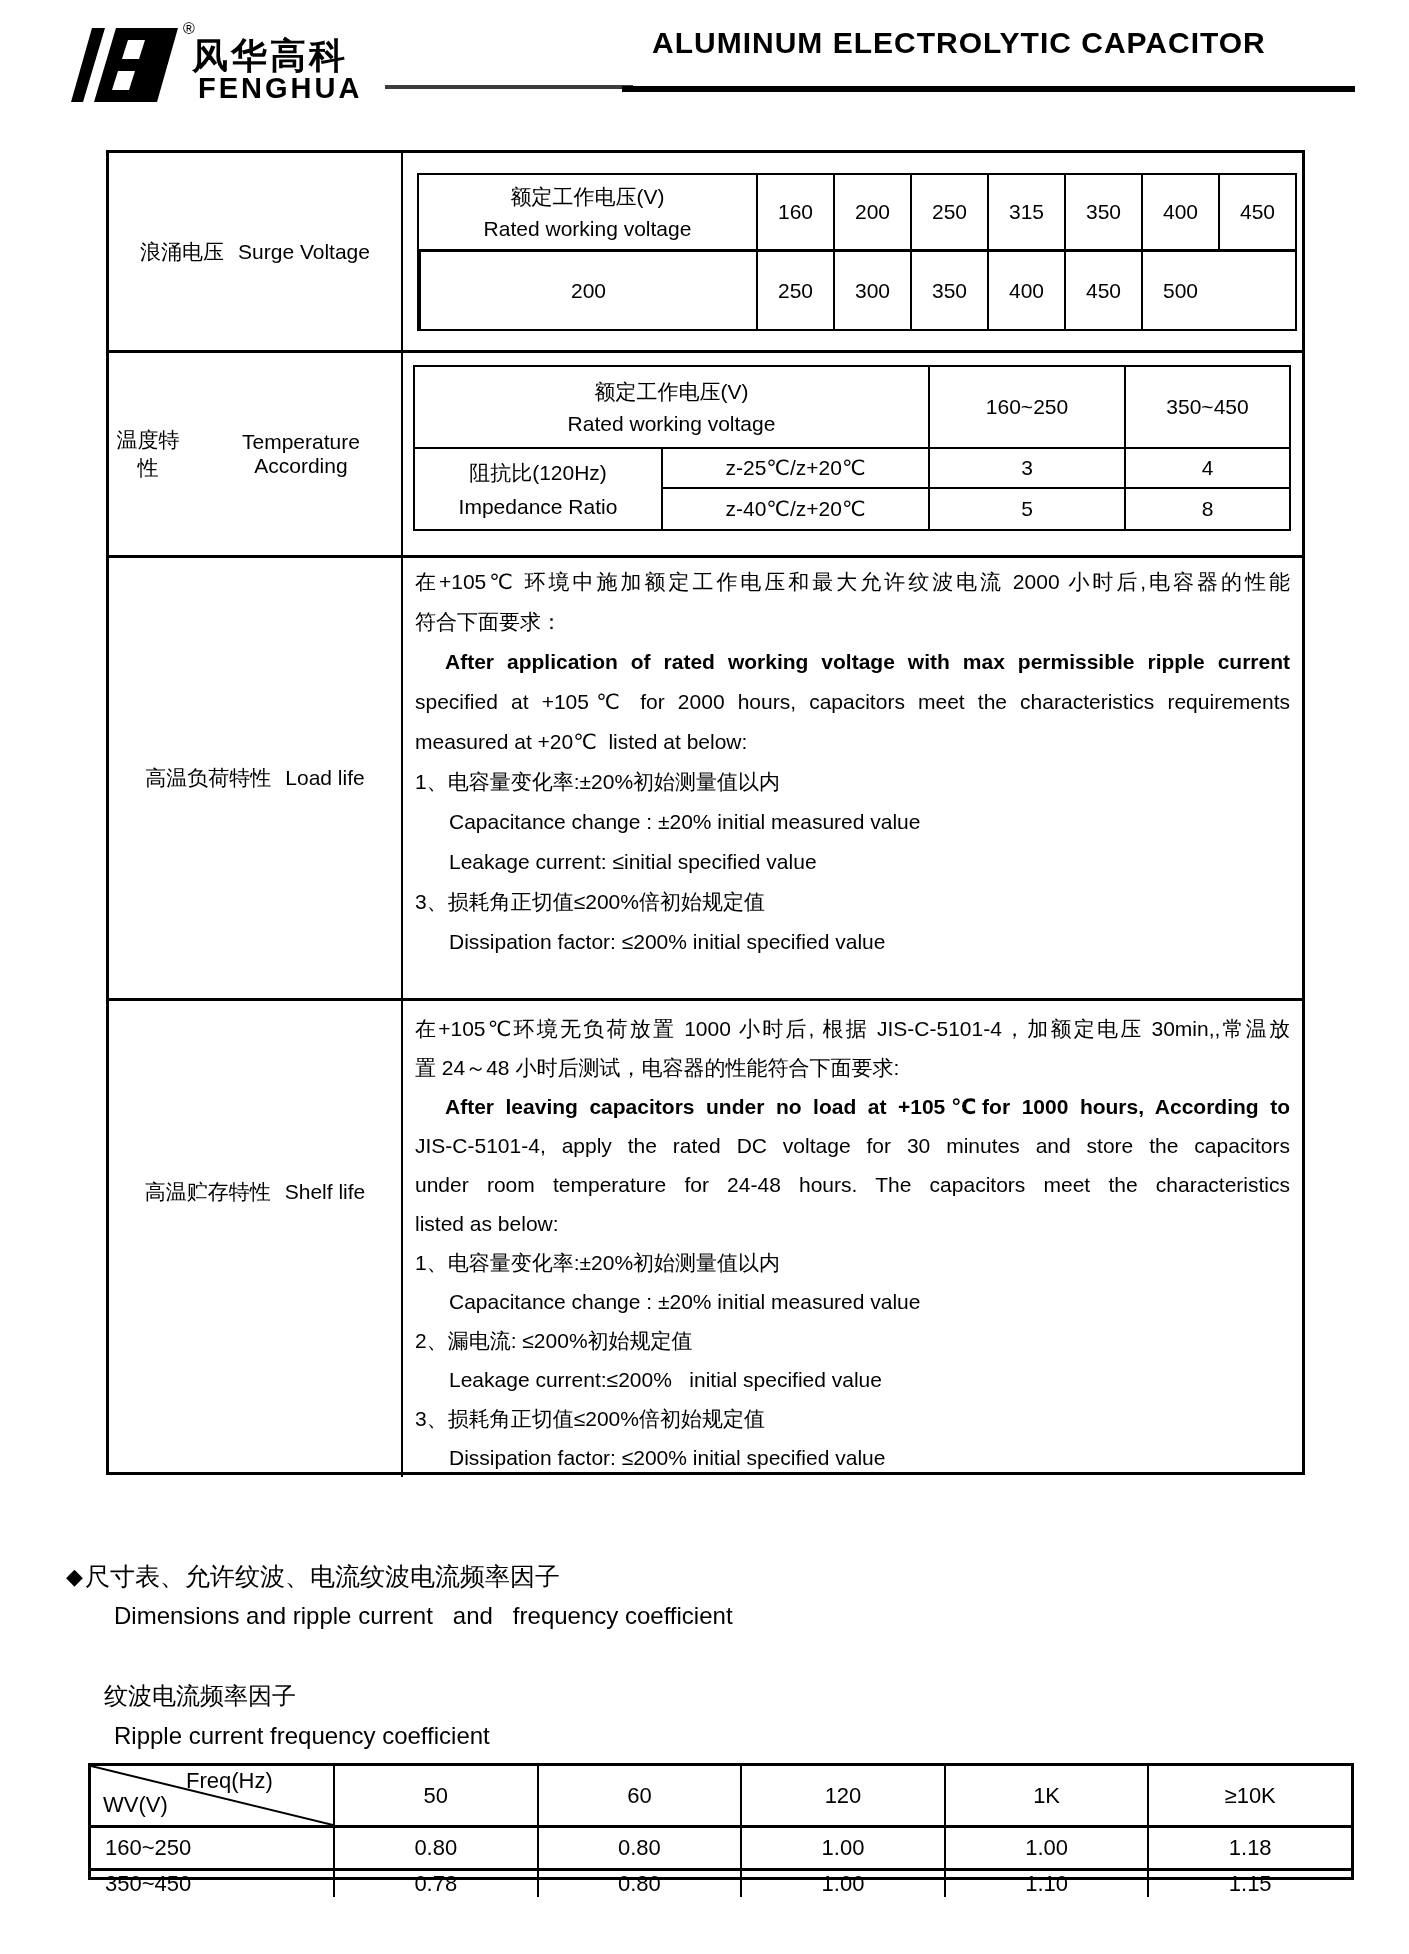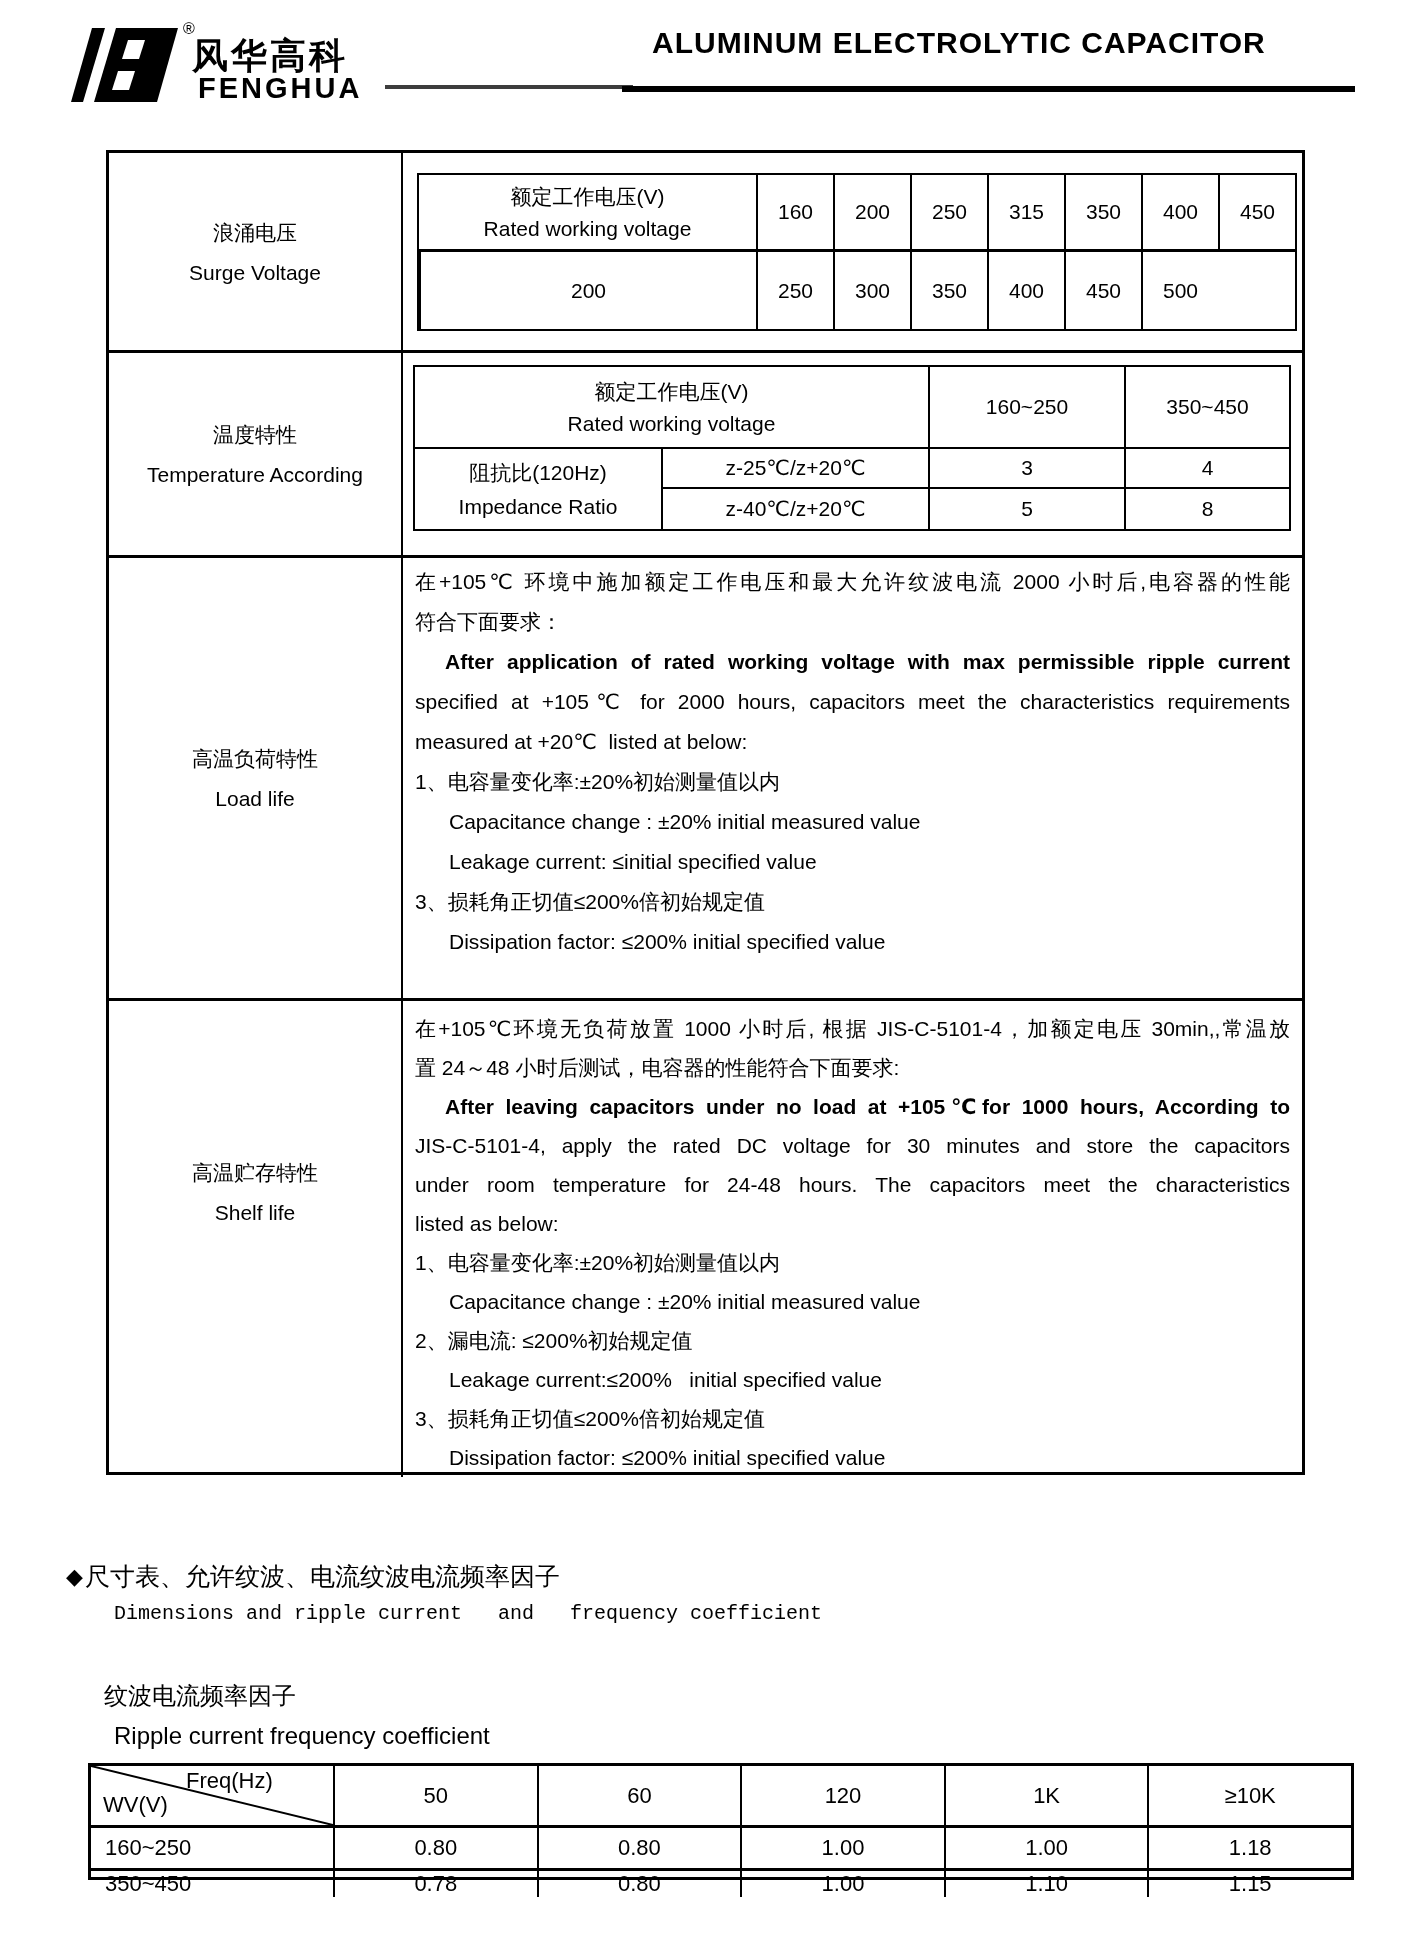--- a/index.html
+++ b/index.html
@@ -16,21 +16,21 @@
   .rule-gray { position:absolute; left:385px; top:85px; width:248px; height:4px; background:#3d3d3d; }
   .rule-black { position:absolute; left:622px; top:86px; width:733px; height:6px; background:#000; }
 
   
   .spec {
     position:absolute; left:106px; top:150px; width:1199px; height:1325px;
     border:3px solid #000; box-sizing:border-box;
     display:grid; grid-template-columns:294px 1fr; grid-template-rows:200px 205px 443px auto;
     font-size:21px;
   }
-  .lab { border-right:2px solid #000; display:flex; flex-direction:column; align-items:center; justify-content:center; gap:14px; text-align:center; }
+  .lab { border-right:2px solid #000; display:flex; flex-direction:row; align-items:center; justify-content:center; gap:14px; text-align:center; }
   .con { position:relative; }
   .rb  { border-bottom:3px solid #000; }
   .lab .l2 { font-size:21px; }
 
   
   .surge-inner {
     position:absolute; left:14px; top:20px; width:880px; height:158px;
     border:2px solid #000; box-sizing:border-box;
     display:grid; grid-template-columns:337px repeat(7,1fr); grid-template-rows:1fr 1fr;
   }
@@ -56,21 +56,21 @@
   .tline { line-height:40px; font-size:21px; white-space:pre; }
   .txt2 .tline { line-height:39px; }
   .ind { text-indent:30px;font-weight:bold; }
   .sub { padding-left:34px; }
   .j { white-space:normal; text-align:justify; text-align-last:justify; }
   .lab-up { padding-bottom:95px; }
 
   
   .sec-title { position:absolute; left:66px; top:1560px; font-size:25px; display:flex; align-items:center; }
   .sec-title .bullet { font-size:22px; margin-right:2px; }
-  .sec-title-en { position:absolute; left:114px; top:1602px; font-size:20px; white-space:pre;font-family:Liberation Mono, monospace; }
+  .sec-title-en { position:absolute; left:114px; top:1602px; font-size:24px; white-space:pre; }
   .sub-cn { position:absolute; left:104px; top:1680px; font-size:24px; }
   .sub-en { position:absolute; left:114px; top:1722px; font-size:24px; }
 
   
   .freq {
     position:absolute; left:88px; top:1763px; width:1266px; height:117px;
     border:3px solid #000; box-sizing:border-box;
     display:grid; grid-template-columns:242px repeat(5,1fr); grid-template-rows:62px 43px 1fr;
     font-size:22px;
   }

